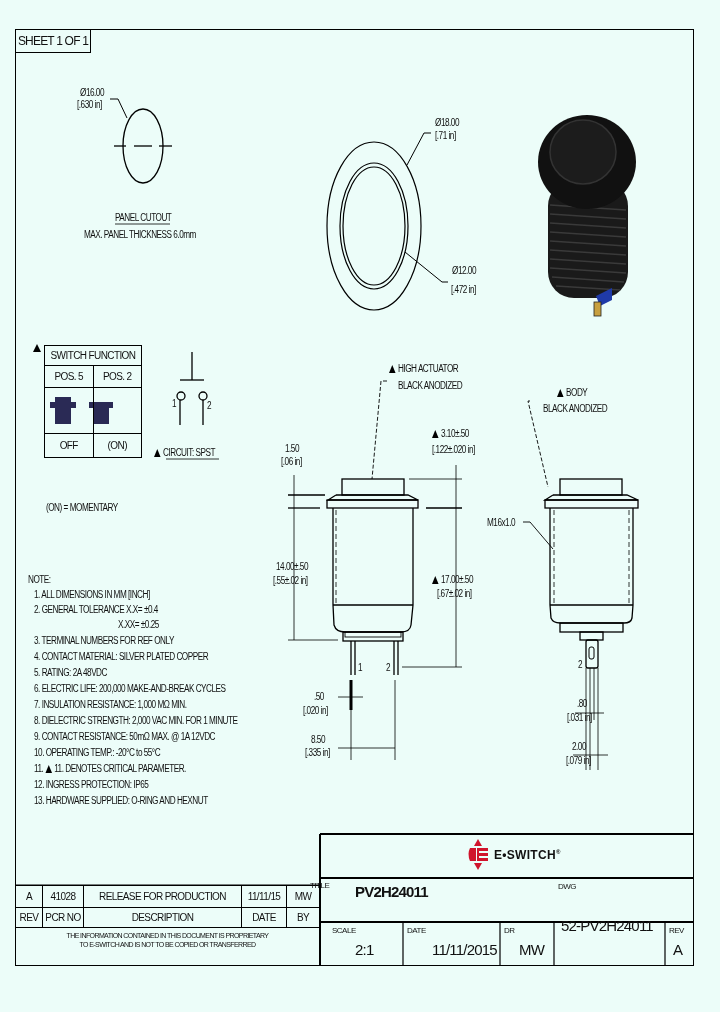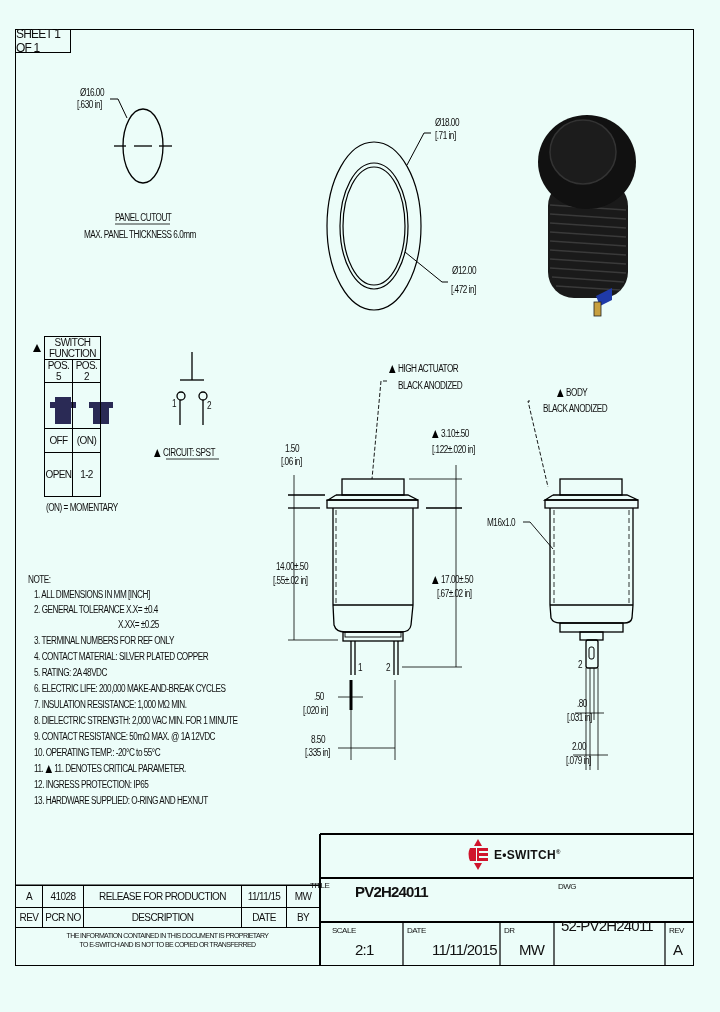--- a/index.html
+++ b/index.html
@@ -1,21 +1,21 @@
 <!DOCTYPE html>
 <html><head>
 <meta charset="utf-8">
 <style>
   html,body{margin:0;padding:0;}
   body{width:720px;height:1012px;background:#ecfdf9;position:relative;overflow:hidden;
        font-family:"Liberation Sans Narrow","Liberation Sans",sans-serif;color:#111;}
   .abs{position:absolute;}
   .t{position:absolute;font-size:10px;line-height:11px;letter-spacing:-0.6px;white-space:nowrap;transform:scaleX(0.82);transform-origin:left top;}
   #frame{left:15px;top:29px;width:679px;height:937px;border:1.5px solid #000;box-sizing:border-box;}
-  #sheet{left:15px;top:29px;width:56px;height:24px;border:1.5px solid #000;box-sizing:border-box;
+  #sheet{left:15px;top:29px;width:76px;height:24px;border:1.5px solid #000;box-sizing:border-box;
          font-size:12px;display:flex;align-items:center;justify-content:center;letter-spacing:-0.8px;}
   svg{position:absolute;left:0;top:0;}
   table.tb{border-collapse:collapse;position:absolute;}
   table.tb td{border:1px solid #000;font-size:10px;text-align:center;padding:0;letter-spacing:-0.6px;}
   .tri{display:inline-block;width:0;height:0;border-left:4px solid transparent;border-right:4px solid transparent;border-bottom:8px solid #000;vertical-align:-1px;margin-right:3px;}
   .lbl-small{font-size:8px;position:absolute;letter-spacing:-0.5px;}
   .big{font-size:15px;position:absolute;letter-spacing:-0.8px;}
 </style>
 </head>
 <body>
@@ -167,40 +167,36 @@
 <div class="t" style="left:77px;top:99px;">[.630 in]</div>
 <div class="t" style="left:115px;top:212px;">PANEL CUTOUT</div>
 <div class="t" style="left:84px;top:229px;">MAX. PANEL THICKNESS 6.0mm</div>
 
 <div class="t" style="left:435px;top:117px;">Ø18.00</div>
 <div class="t" style="left:435px;top:130px;">[.71 in]</div>
 <div class="t" style="left:452px;top:265px;">Ø12.00</div>
 <div class="t" style="left:451px;top:284px;">[.472 in]</div>
 
 <span class="abs tri" style="left:33px;top:344px;"></span>
-<table class="tb" style="left:44px;top:336px;width:57px;border:1.5px solid #000;">
+<table class="tb" style="left:44px;top:345px;width:98px;border:1.5px solid #000;">
   <tbody>
       <tr style="height:20px;">
         <td colspan="2">SWITCH FUNCTION</td>
       </tr>
   <tr style="height:22px;">
     <td style="width:50%;">POS. 5</td>
     <td>POS. 2</td>
   </tr>
   <tr style="height:46px;">
         <td></td>
         <td></td>
       </tr>
   <tr style="height:24px;">
     <td>OFF</td>
     <td>(ON)</td>
-  </tr>
-  <tr style="height:44px;">
-    <td>OPEN</td>
-    <td>1-2</td>
   </tr>
 </tbody>
   </table>
 <div class="t" style="left:46px;top:502px;">(ON) = MOMENTARY</div>
 
 <div class="t" style="left:172px;top:398px;">1</div>
 <div class="t" style="left:207px;top:400px;">2</div>
 <div class="t" style="left:154px;top:447px;"><span class="tri"></span><span>CIRCUIT: SPST</span></div>
 
 <div class="t" style="left:389px;top:363px;"><span class="tri"></span><span>HIGH ACTUATOR</span></div>

